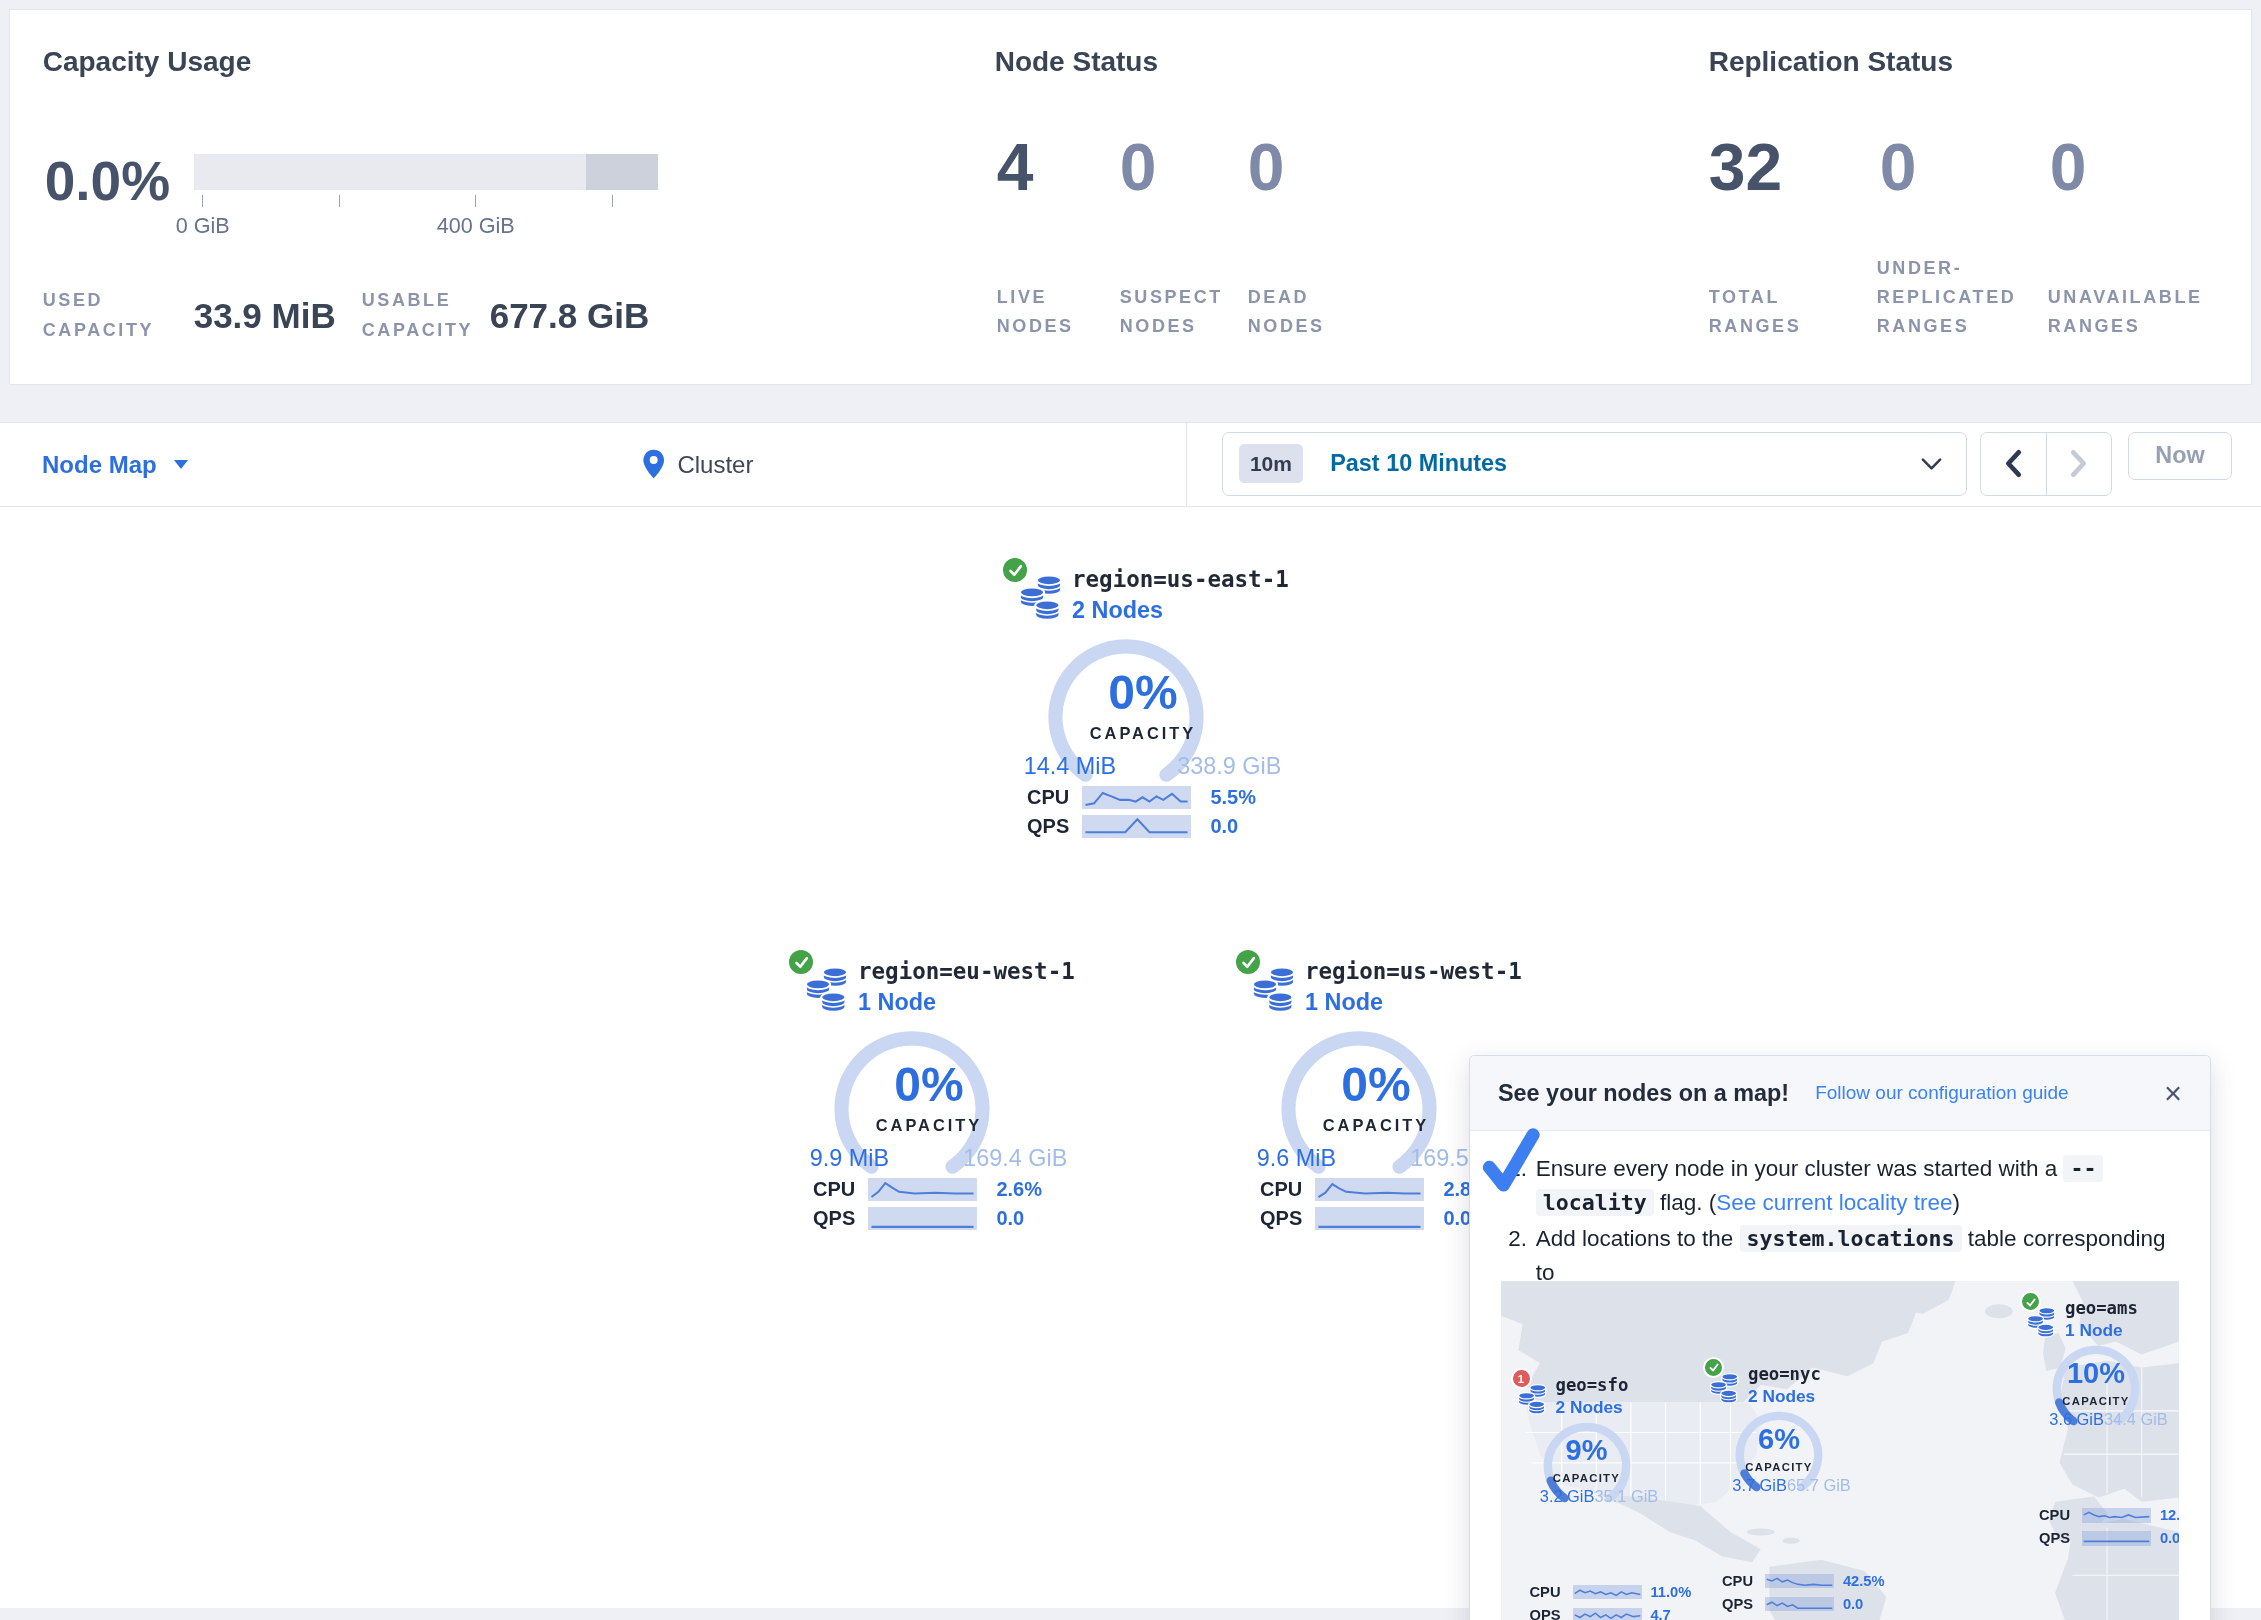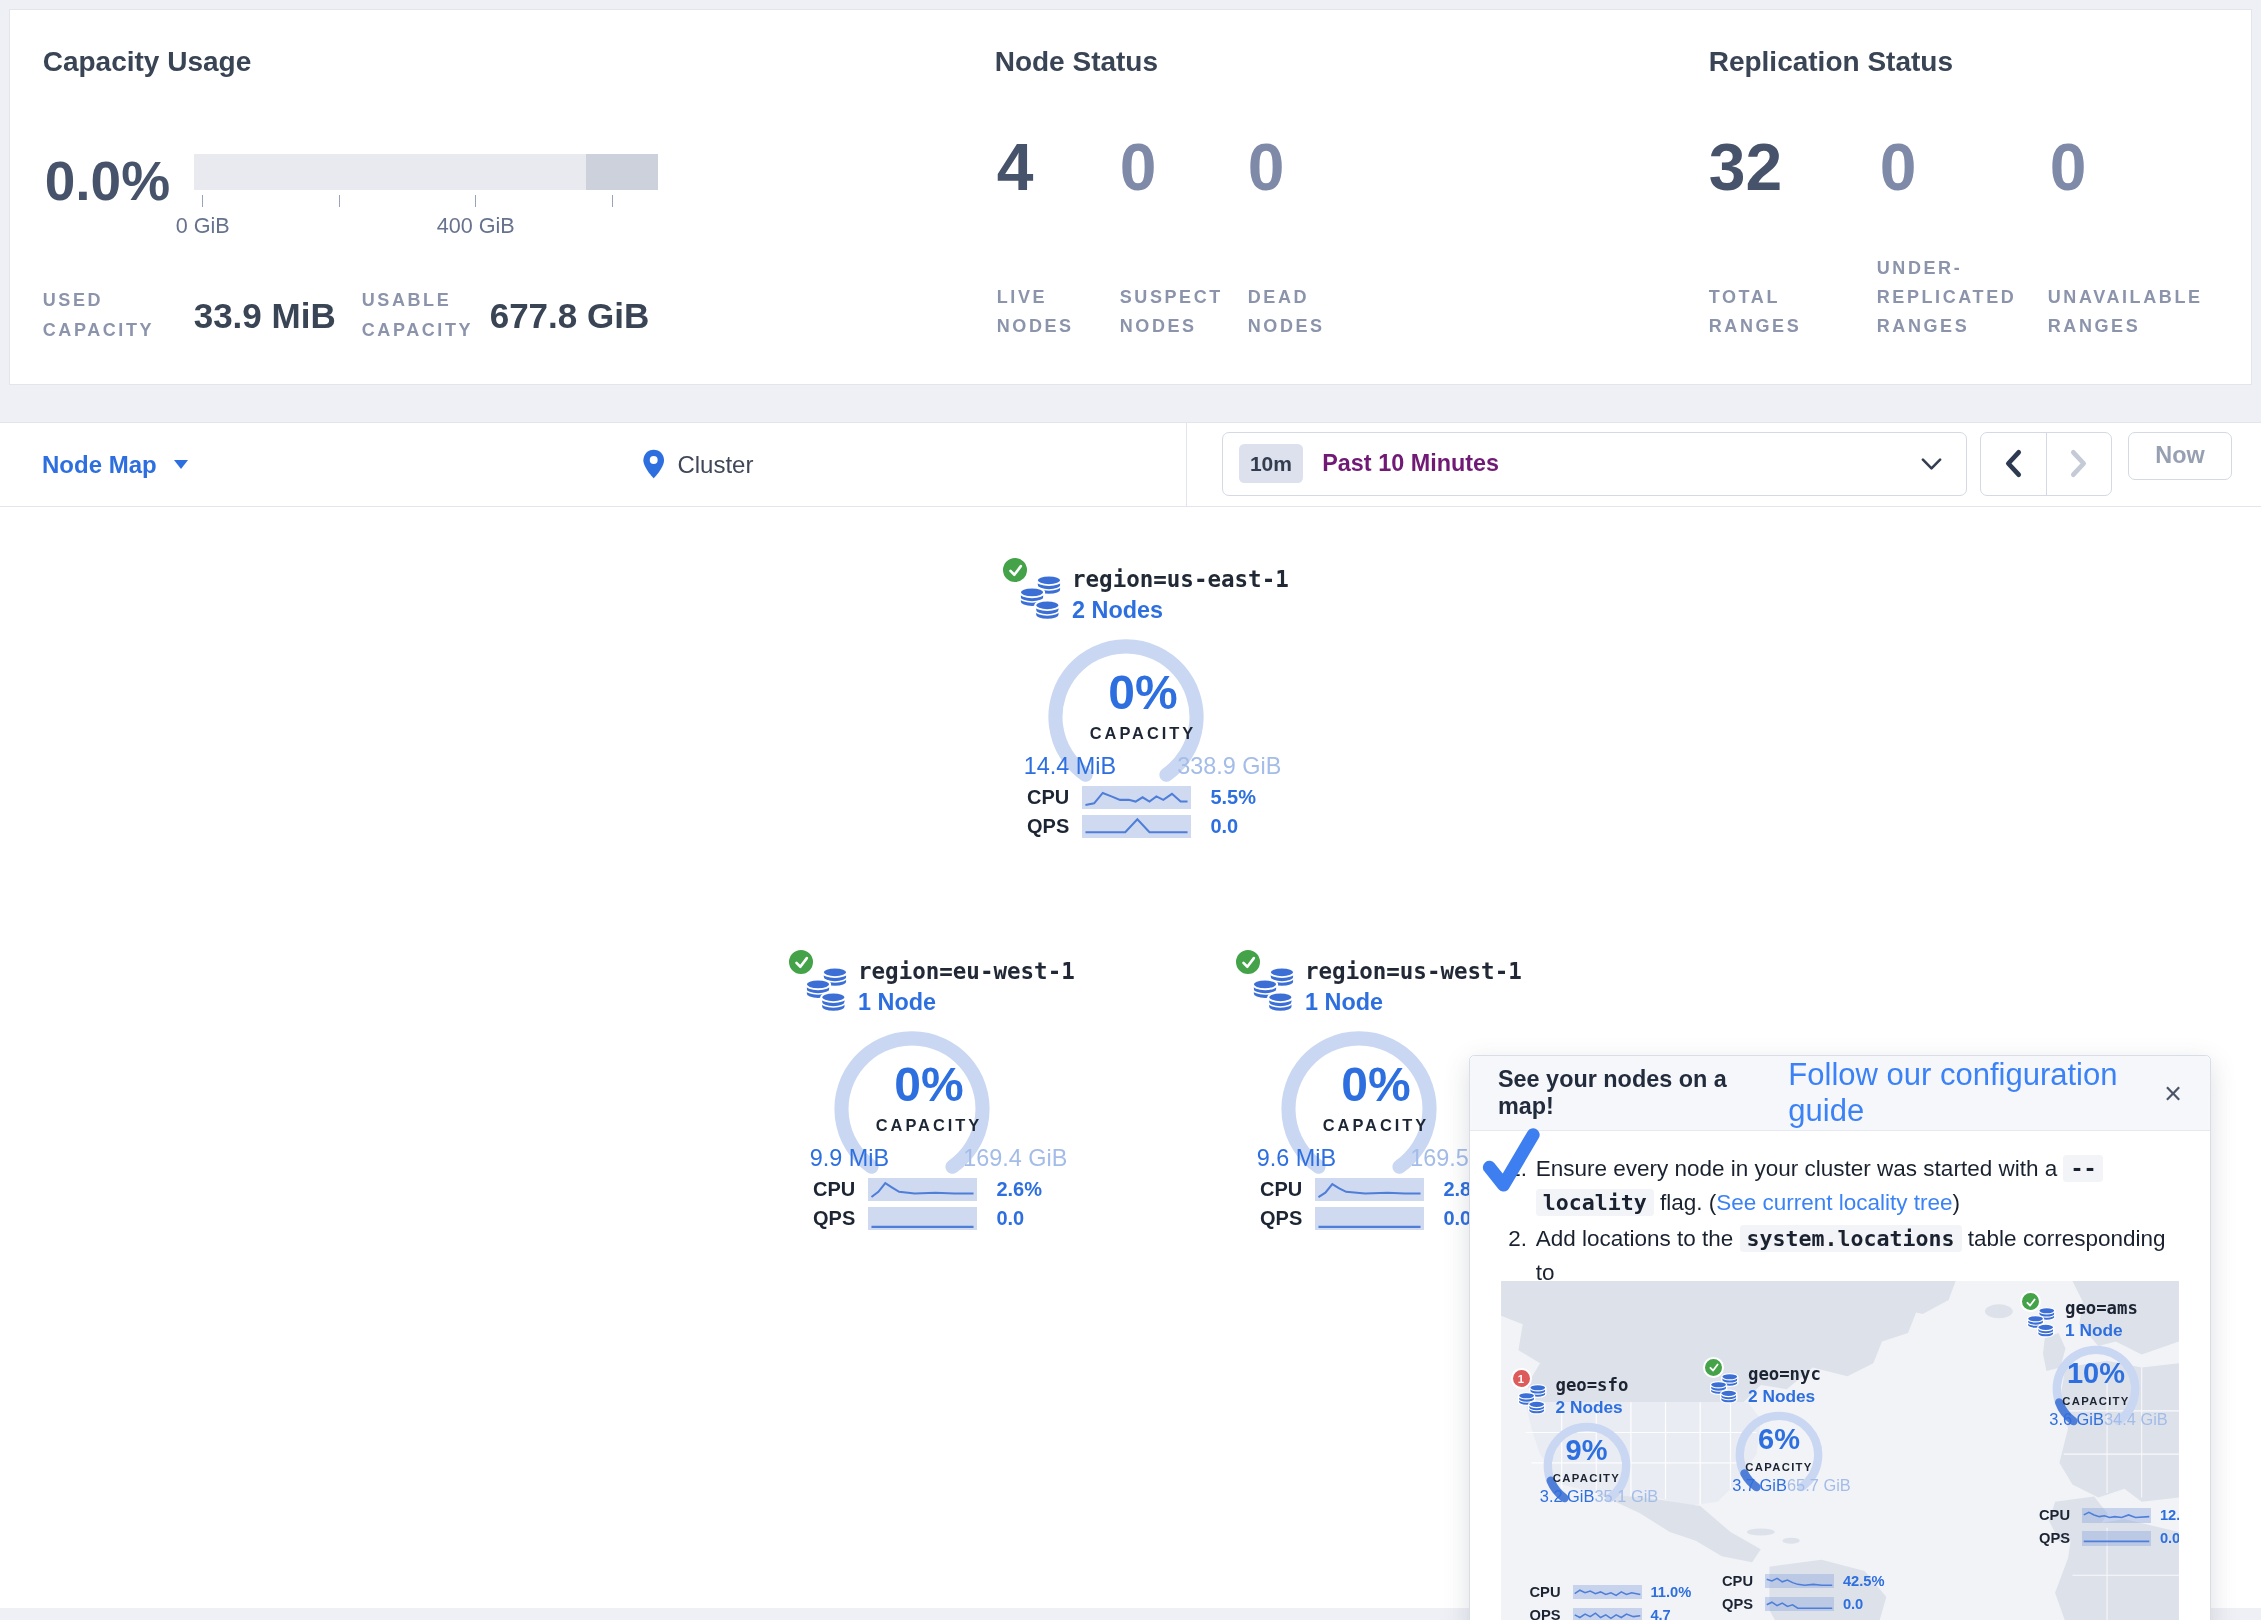--- a/index.html
+++ b/index.html
@@ -41,21 +41,21 @@
   .view-select .lbl{font-size:24px;font-weight:600;color:#2e6fe0;}
   .caret-down{width:0;height:0;border-left:7.8px solid transparent;border-right:7.8px solid transparent;border-top:9.5px solid #2e6fe0;margin-left:17.3px;}
   .tb-divider{position:absolute;left:1186px;top:0;bottom:0;width:0.9px;background:#e2e5ec;}
   .breadcrumb{position:absolute;left:642px;top:0;height:83px;display:flex;align-items:center;gap:12px;cursor:pointer;}
   .breadcrumb .txt{font-size:24px;color:#3f4758;}
   .time-dd{
     position:absolute;left:1222px;top:8.7px;width:745px;height:64px;background:#fff;
     border:1.7px solid #d4d9e3;border-radius:7px;display:flex;align-items:center;box-sizing:border-box;cursor:pointer;
   }
   .time-badge{margin-left:15.6px;background:#dce1ed;border-radius:5.2px;padding:7.8px 11.3px;font-size:21px;font-weight:700;color:#333d4f;}
-  .time-label{margin-left:19px;font-size:23.4px;font-weight:700;color:#701a75;}
+  .time-label{margin-left:27px;font-size:23.4px;font-weight:700;color:#0369a1;}
   .time-chevron{margin-left:auto;margin-right:24px;display:flex;}
   .arrow-group{
     position:absolute;left:1980px;top:8.7px;width:132px;height:64px;border:1.7px solid #d4d9e3;border-radius:7px;
     display:flex;box-sizing:border-box;background:#fff;
   }
   .arrow-cell{flex:1;display:flex;align-items:center;justify-content:center;cursor:pointer;}
   .arrow-cell.first{border-right:0.9px solid #d4d9e3;}
   .now-btn{
     position:absolute;left:2128px;top:8.7px;width:104px;height:48px;border:1.7px solid #d4d9e3;border-radius:7px;
     display:flex;align-items:center;justify-content:center;font-size:23.4px;font-weight:700;color:#97a0b2;
@@ -93,21 +93,21 @@
   .popover{
     position:absolute;left:1469px;top:548px;width:742px;height:587px;background:#fff;
     border:0.9px solid #d9dde6;border-radius:5.2px;box-shadow:0 8.7px 26px rgba(60,70,95,.18);
     box-sizing:border-box;z-index:10;
   }
   .pop-head{
     height:75px;background:#f6f7fa;border-bottom:0.9px solid #e6e9f0;border-radius:5.2px 5.2px 0 0;
     display:flex;align-items:center;padding:0 28px;box-sizing:border-box;
   }
   .pop-title{font-size:23.4px;font-weight:700;color:#222c3c;}
-  .pop-link{font-size:31px;color:#3b82f6;margin-left:26px;cursor:pointer;text-decoration:none;}
+  .pop-link{font-size:19px;color:#3b82f6;margin-left:26px;cursor:pointer;text-decoration:none;}
   .pop-close{margin-left:auto;font-size:31px;color:#4b5568;cursor:pointer;line-height:1;}
   .pop-body{padding:21px 26px 0 26px;font-size:22.5px;color:#1a2230;line-height:34px;position:relative;}
   .step{display:flex;margin-bottom:1.7px;}
   .step-num{width:31px;flex:none;text-align:right;margin-right:8.7px;}
   .chip{font-family:"DejaVu Sans Mono",monospace;font-weight:700;background:#f2f4f7;border-radius:3.5px;padding:0.9px 7px;font-size:21.6px;}
   .plink{color:#3b82f6;cursor:pointer;text-decoration:none;}
   .big-check{position:absolute;left:5.2px;top:69px;z-index:3;}
   .pop-map{
     position:absolute;left:31px;top:225px;width:678px;height:361px;background:#f1f3f7;overflow:hidden;
   }

